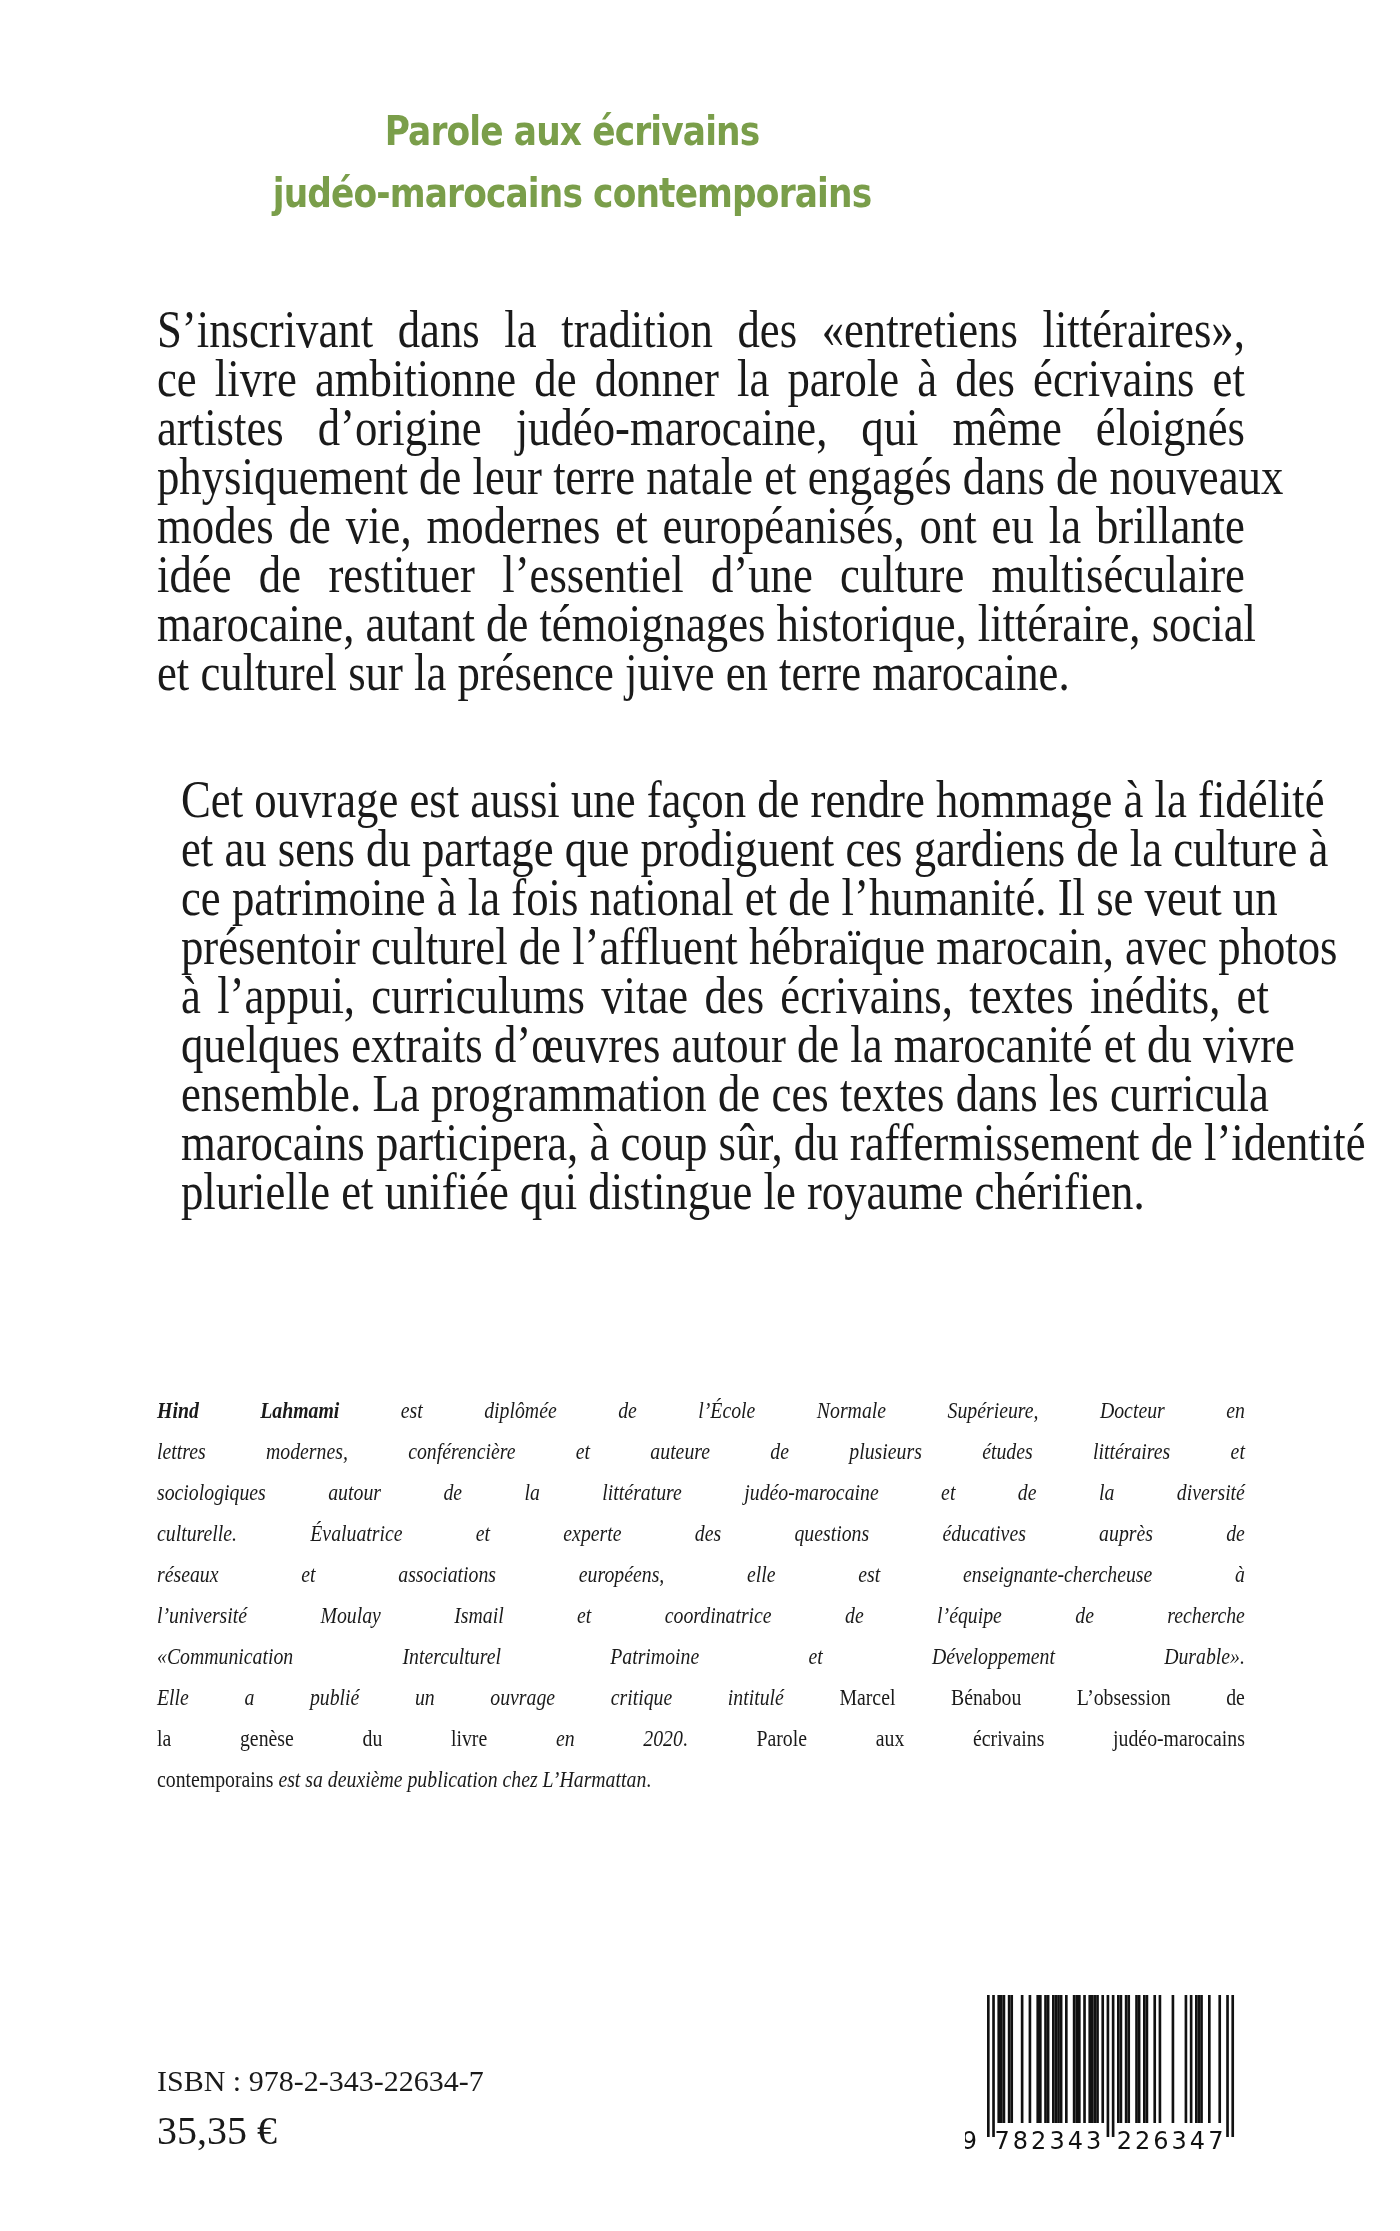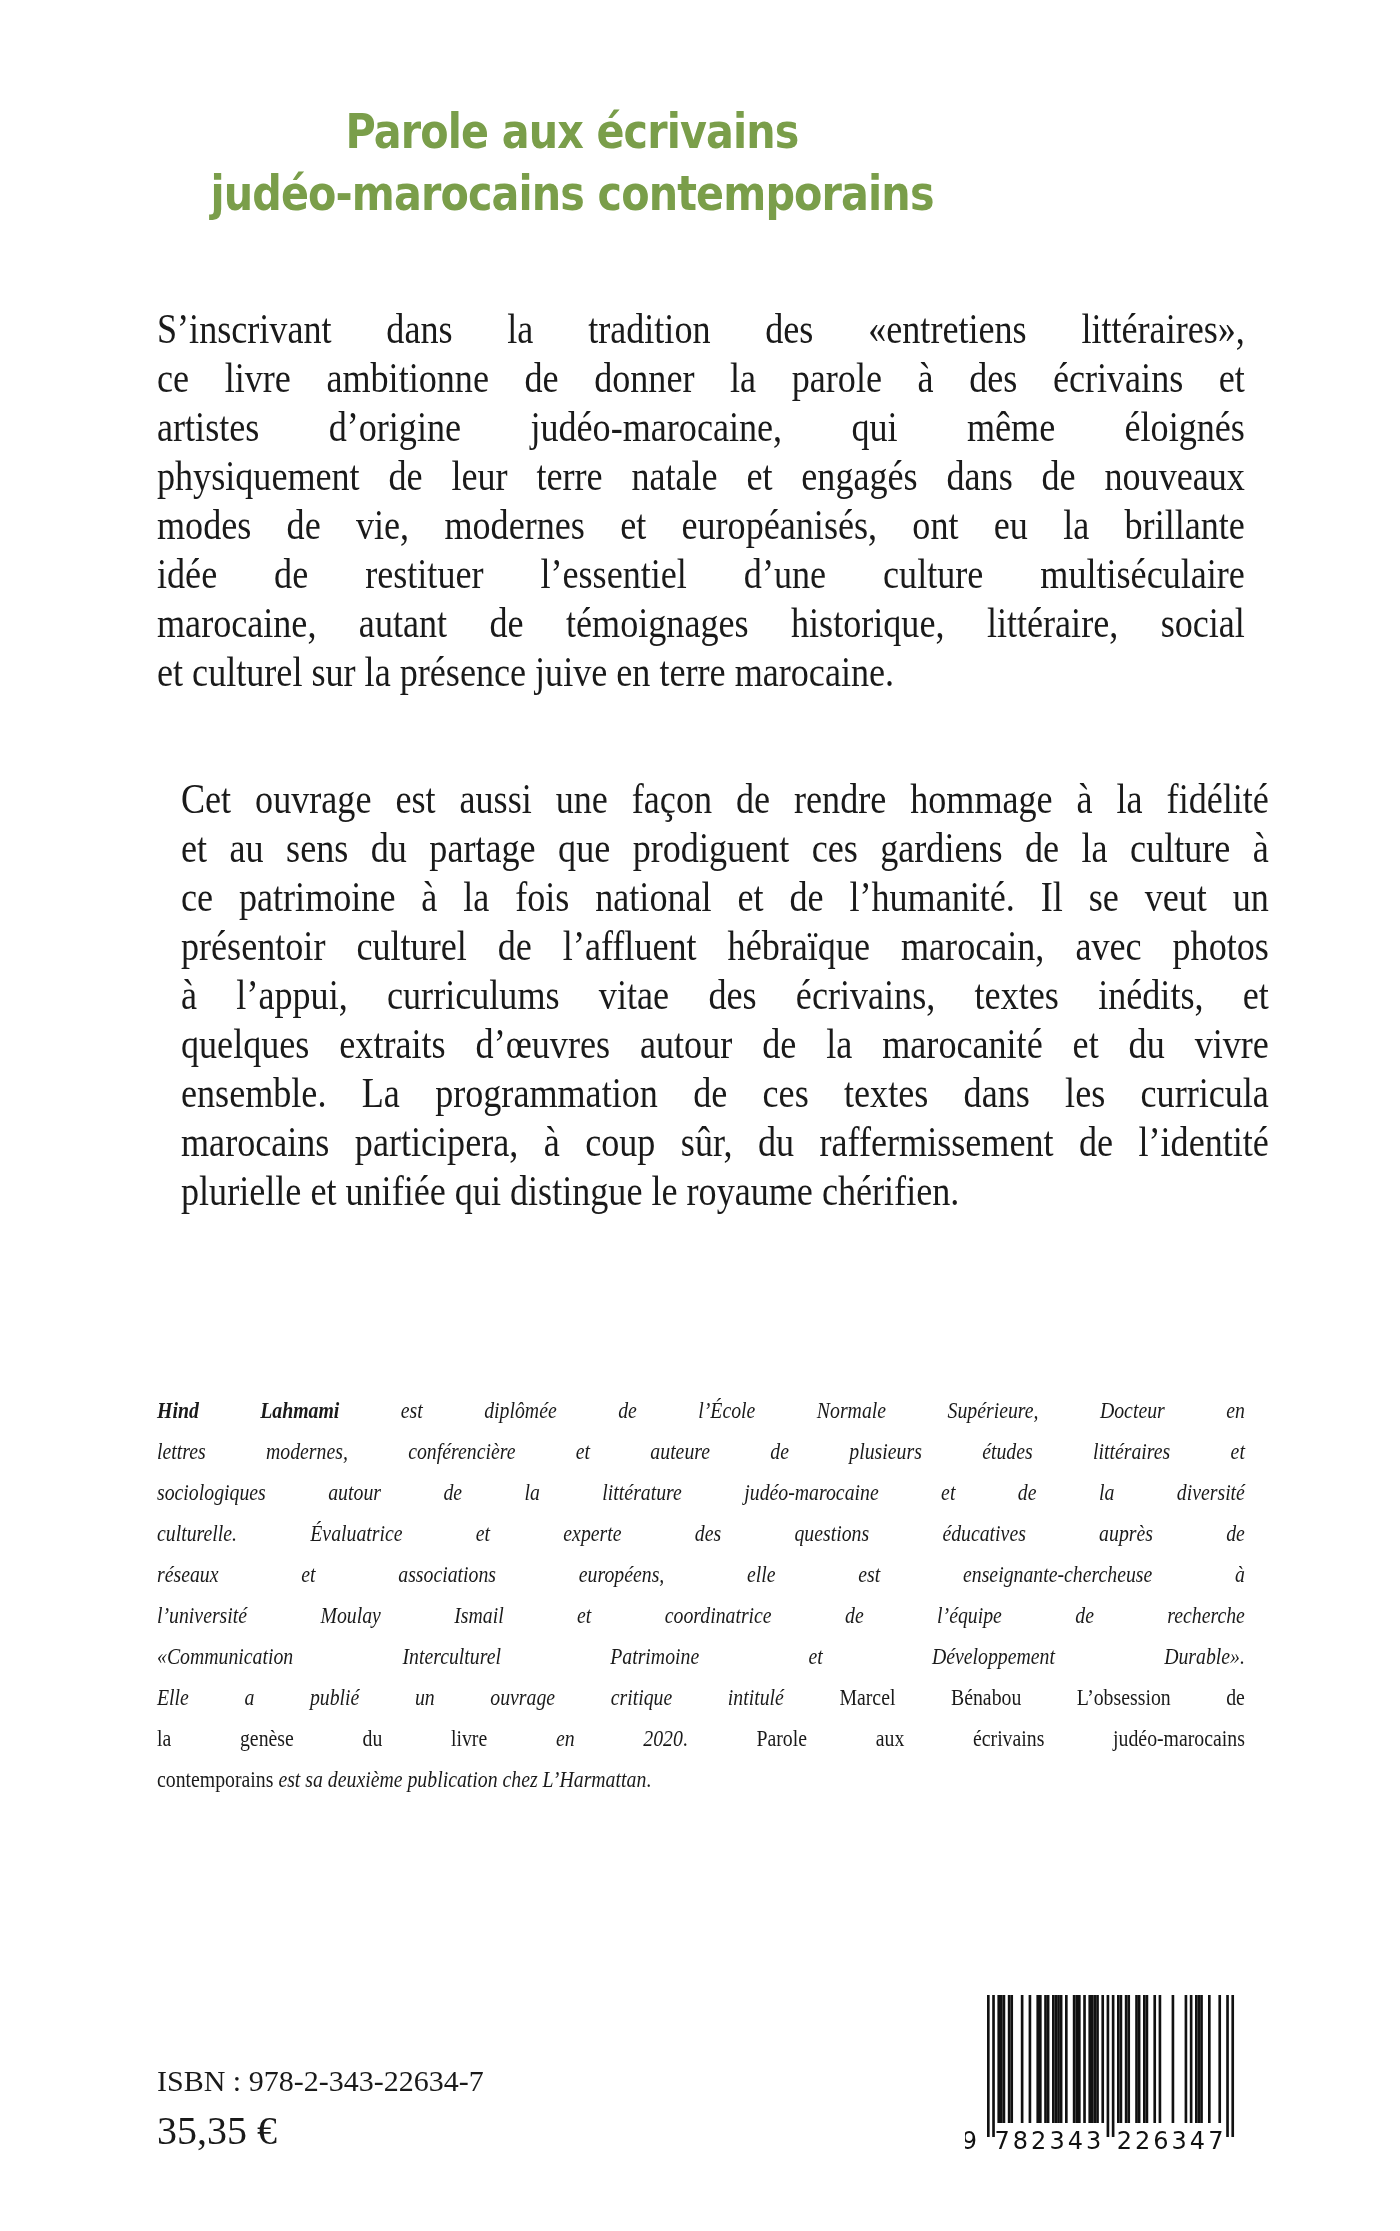--- a/index.html
+++ b/index.html
@@ -3,33 +3,33 @@
 <meta charset="utf-8">
 <style>
   html, body { margin: 0; padding: 0; background: #ffffff; }
   body { width: 1400px; height: 2231px; position: relative; overflow: hidden; }
   .page { position: absolute; left: 0; top: 0; width: 1400px; height: 2231px; background: #fff; }
 
   .title {
     position: absolute; left: 0; top: 100px; width: 1144px;
     text-align: center; color: #7A9E4A;
     font-family: "DejaVu Sans", sans-serif; font-weight: bold;
-    font-size: 48px; line-height: 62px; letter-spacing: -1px;
+    font-size: 40px; line-height: 62px; letter-spacing: -1px;
   }
   .title .tl { display: block; transform: scaleX(0.86); transform-origin: center; white-space: nowrap; }
 
   .block { position: absolute; left: 157px; width: 1088px; color: #1a1a1a; }
   .line {
     display: block; white-space: nowrap; overflow: visible;
     text-align: justify; text-align-last: justify;
   }
   .line.last { text-align: left; text-align-last: left; }
 
   .body-text {
-    font-family: "Liberation Serif", serif; font-size: 42px; line-height: 49px;
+    font-family: "Liberation Serif", serif; font-size: 52px; line-height: 49px;
   }
   .body-text .line { transform: scaleX(0.86); transform-origin: left; width: 1265px; }
 
   .bio {
     font-family: "Liberation Serif", serif; font-style: italic;
     font-size: 23px; line-height: 41px;
   }
   .bio .line { transform: scaleX(0.86); transform-origin: left; width: 1265px; }
   .bio b { font-weight: bold; }
   .bio .roman { font-style: normal; }

